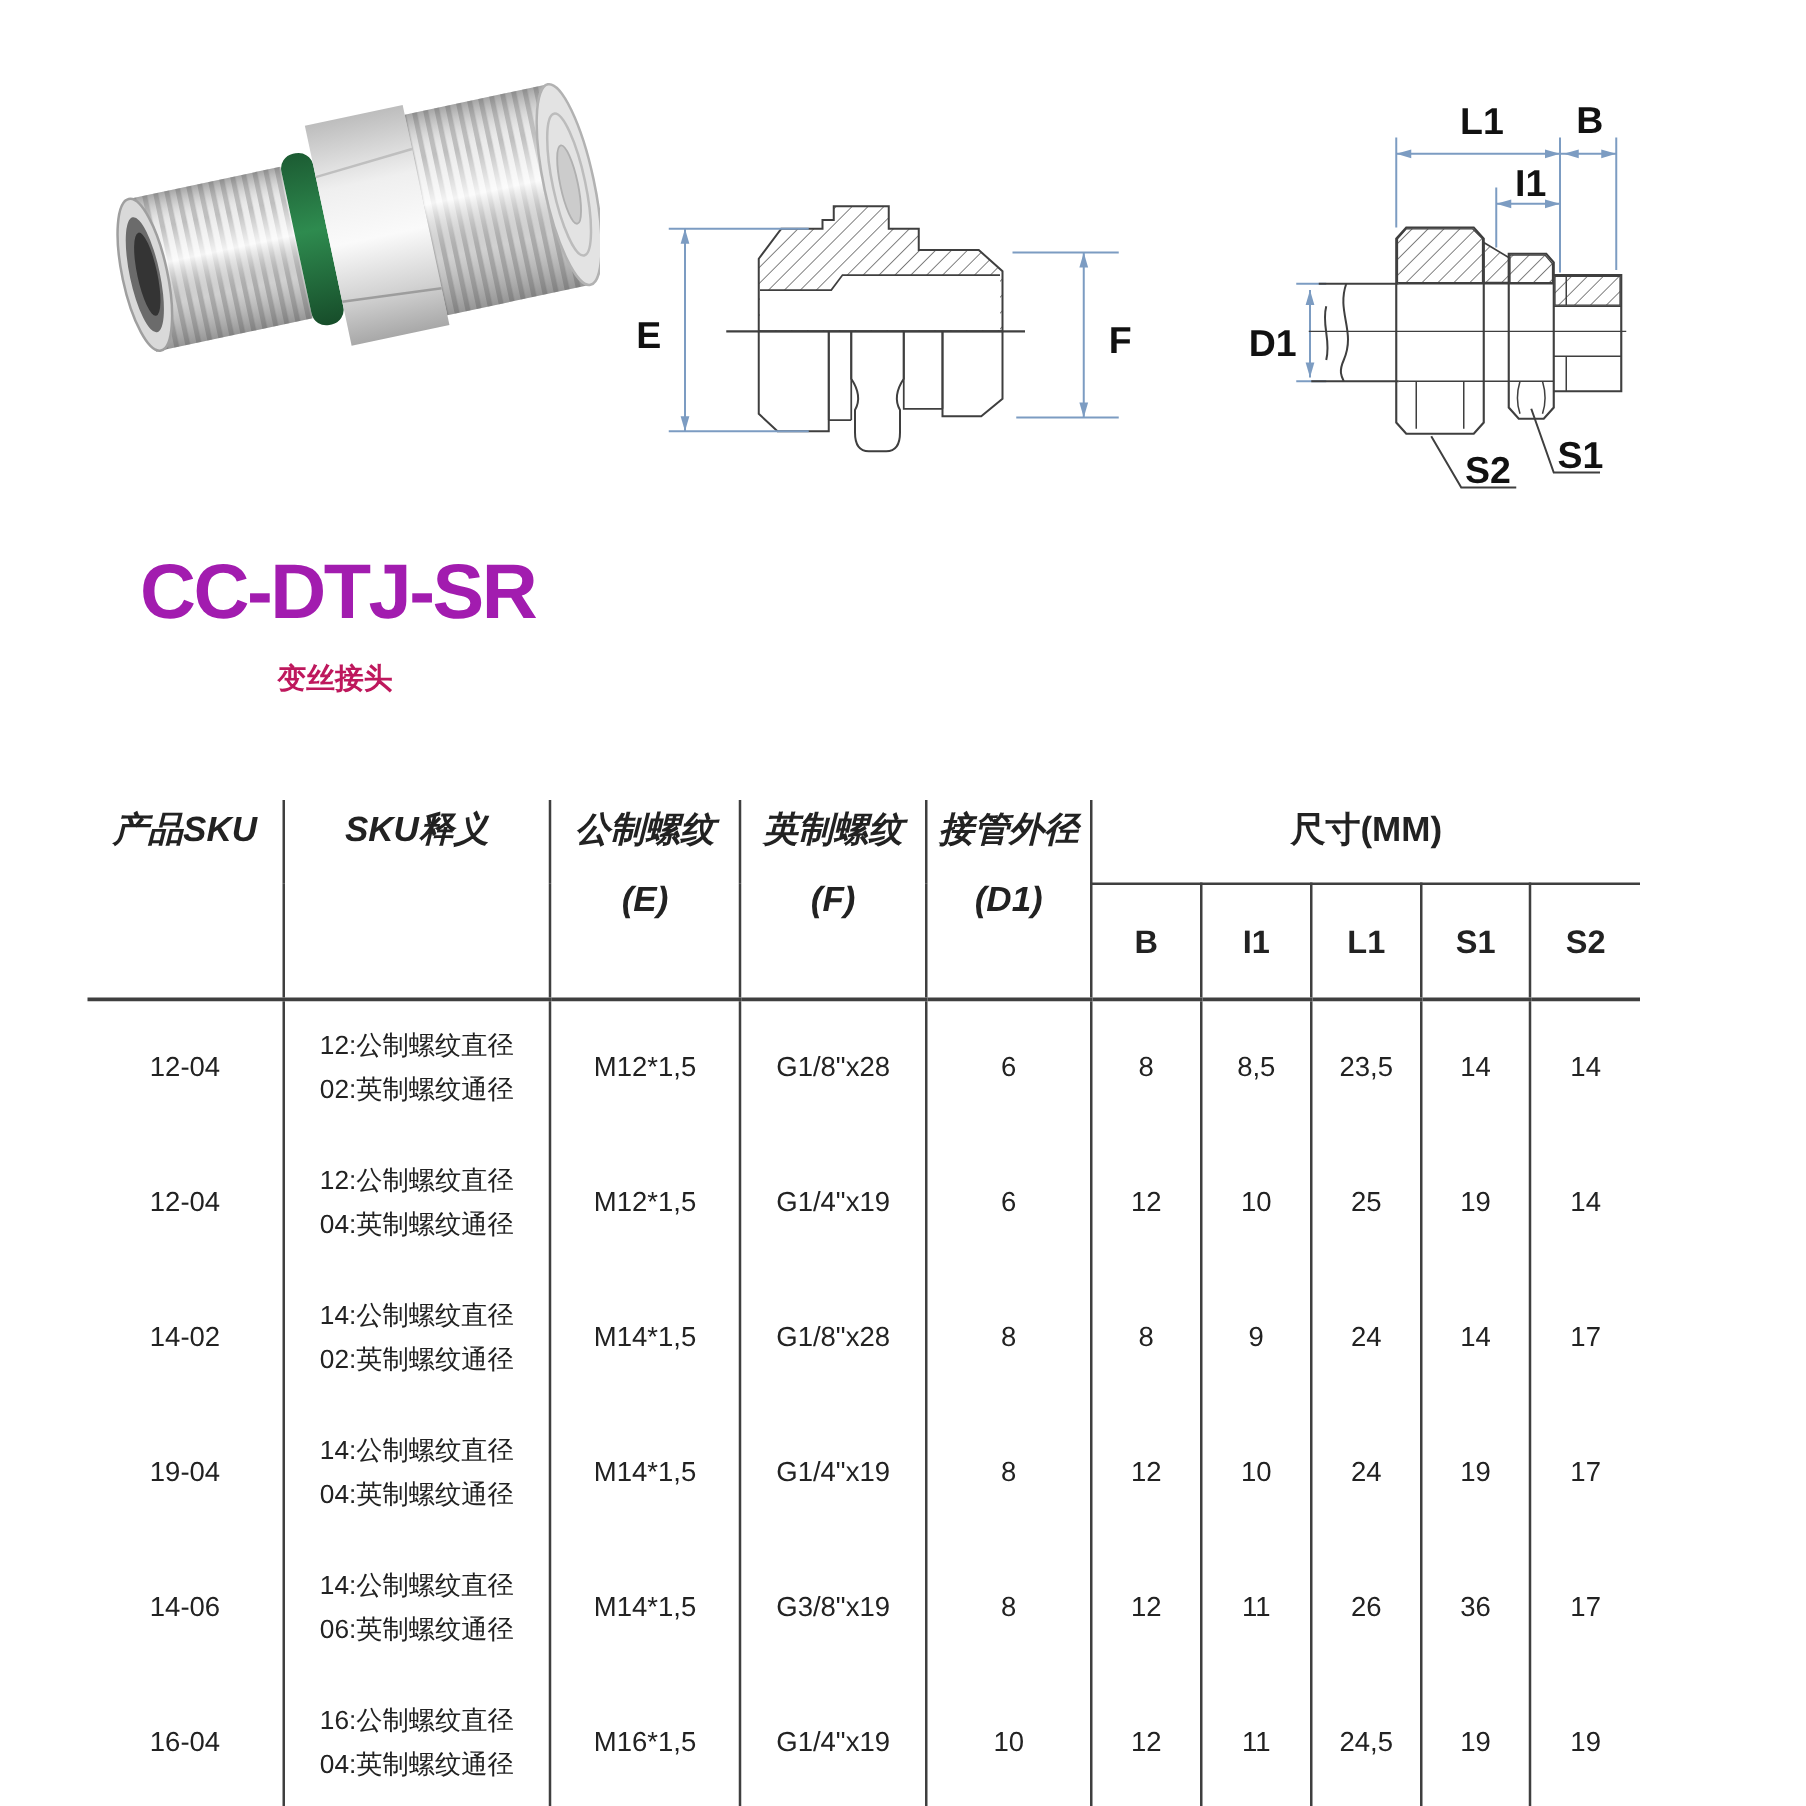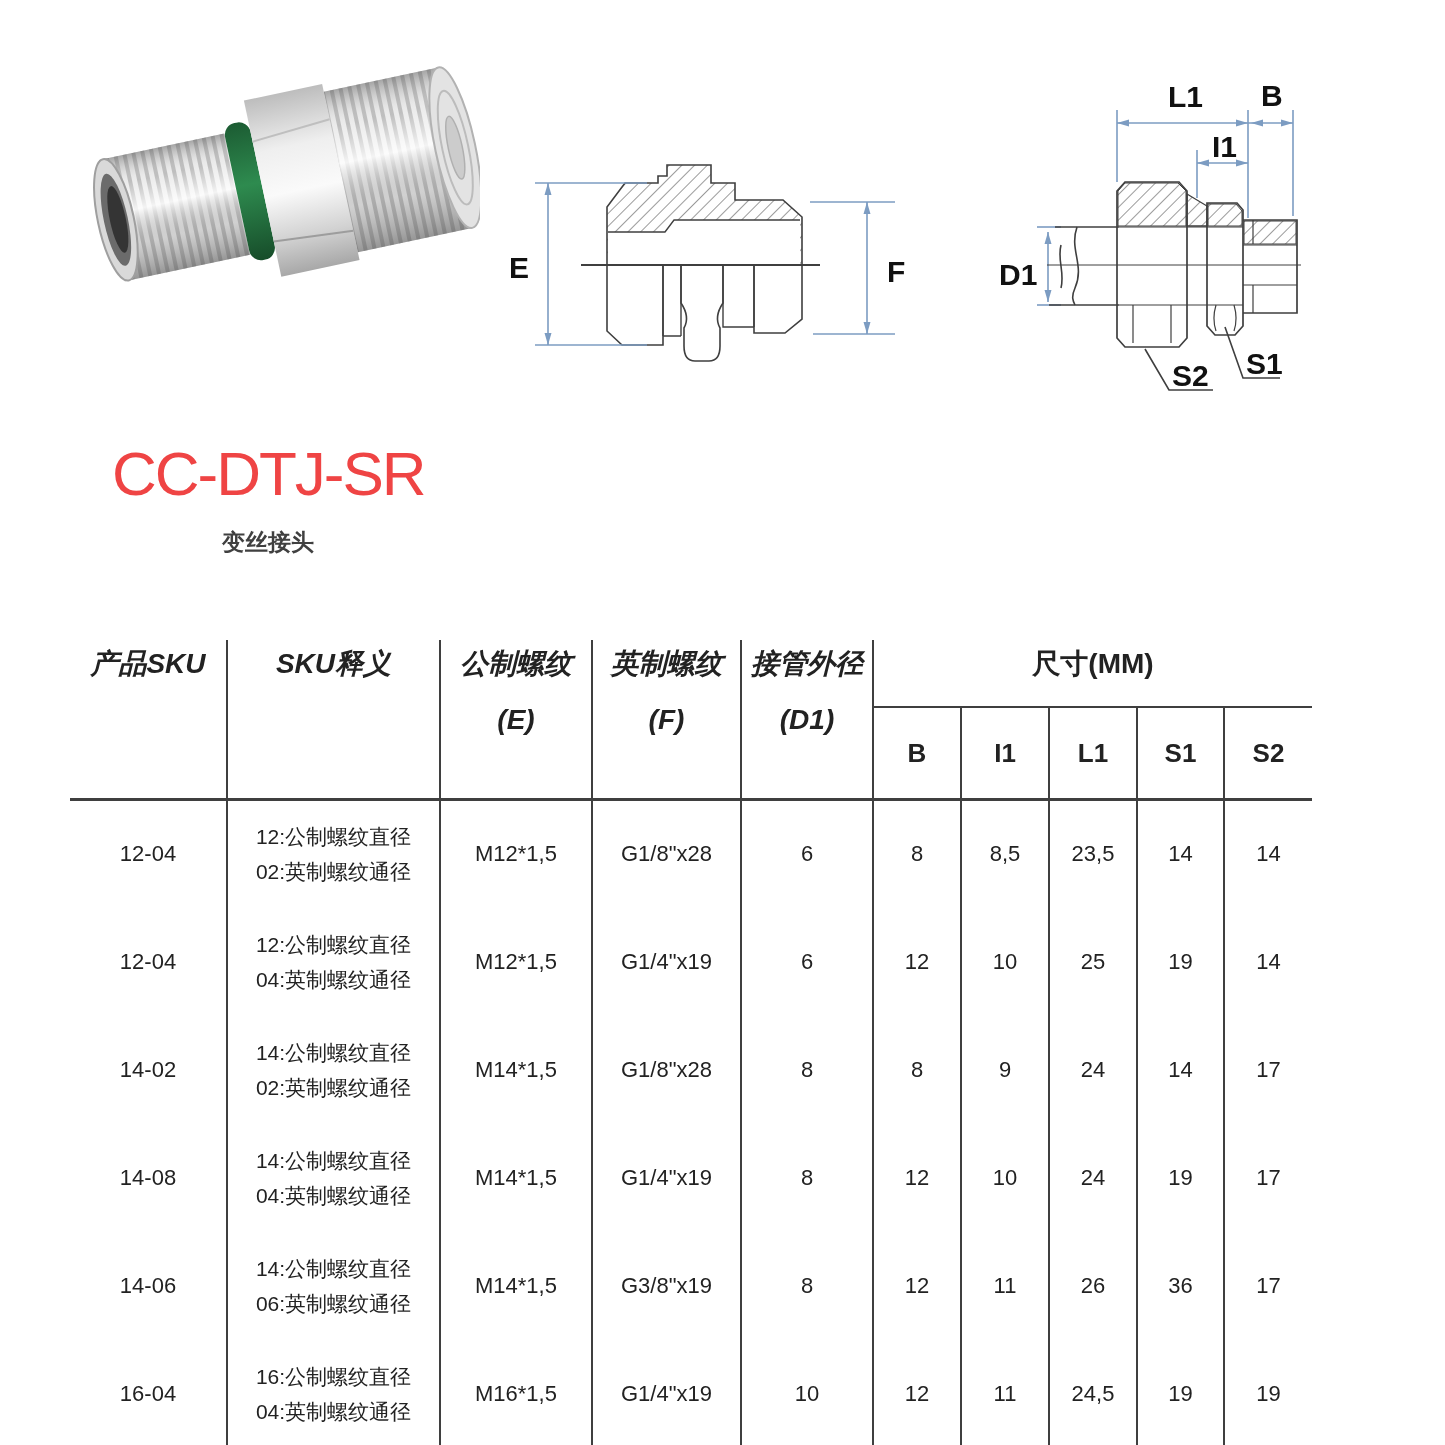--- a/index.html
+++ b/index.html
@@ -8,22 +8,22 @@
 
   
   .photo-wrap{position:absolute;left:60px;top:5px;width:420px;height:360px;}
   .front-view{position:absolute;left:495px;top:135px;width:440px;height:265px;}
   .side-view{position:absolute;left:985px;top:60px;width:460px;height:375px;}
 
   svg text.dimlbl{font-family:"Liberation Sans",sans-serif;font-weight:600;font-size:30px;fill:#111;}
 
   
   .title{position:absolute;left:112px;top:438px;font-size:62px;letter-spacing:-2px;
-         font-weight:400;color:#ef4444;line-height:72px;}
-  .subtitle{position:absolute;left:222px;top:527px;font-size:23px;font-weight:600;color:#404040;}
+         font-weight:700;color:#a21caf;line-height:72px;}
+  .subtitle{position:absolute;left:222px;top:527px;font-size:23px;font-weight:600;color:#be185d;}
 
   
   table.spec{position:absolute;left:70px;top:640px;width:1242px;border-collapse:collapse;
              table-layout:fixed;}
   table.spec th, table.spec td{padding:0;margin:0;text-align:center;font-weight:normal;color:#222;}
   table.spec thead th{font-size:28px;font-weight:600;vertical-align:top;padding-top:5px;}
   table.spec tr.hr1{height:67px;}
   table.spec tr.hr2 th{height:90px;font-size:26px;font-weight:600;vertical-align:middle;
                        padding-top:0;border-bottom:3px solid #3f3f3f;}
   table.spec .vl{border-left:2px solid #3f3f3f;}
@@ -284,21 +284,21 @@
         <td class="vl">M14*1,5</td>
         <td class="vl">G1/8"x28</td>
         <td class="vl">8</td>
         <td class="vl">8</td>
         <td class="vl">9</td>
         <td class="vl">24</td>
         <td class="vl">14</td>
         <td class="vl">17</td>
       </tr>
       <tr>
-        <td>14-08</td>
+        <td>19-04</td>
         <td class="vl meaning">
           <span>14:公制螺纹直径</span>
           <span>04:英制螺纹通径</span>
         </td>
         <td class="vl">M14*1,5</td>
         <td class="vl">G1/4"x19</td>
         <td class="vl">8</td>
         <td class="vl">12</td>
         <td class="vl">10</td>
         <td class="vl">24</td>

